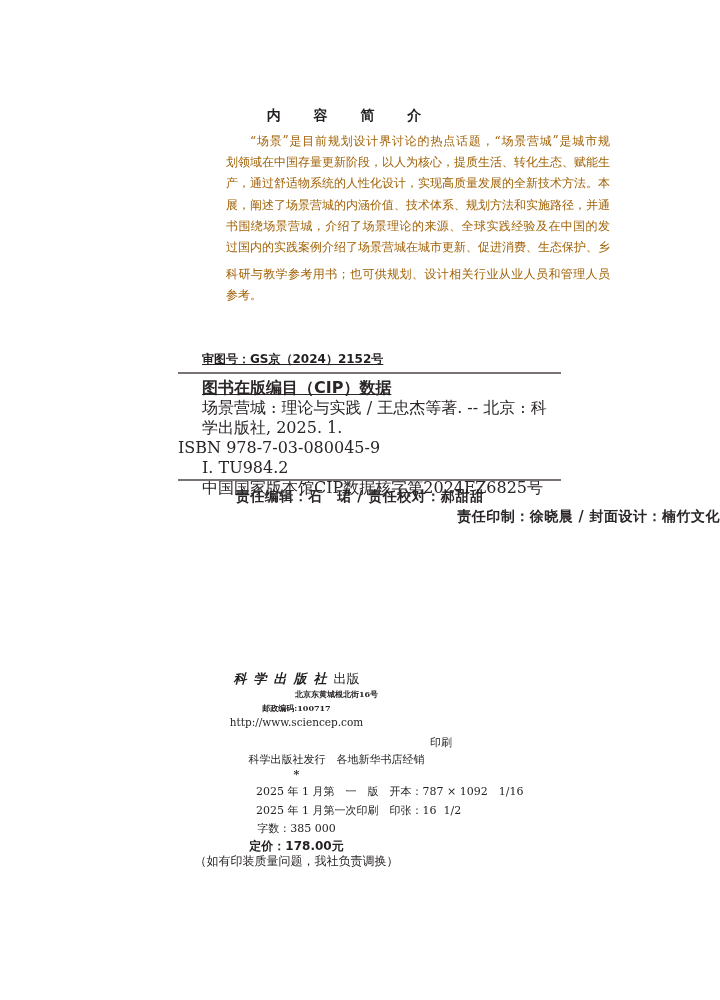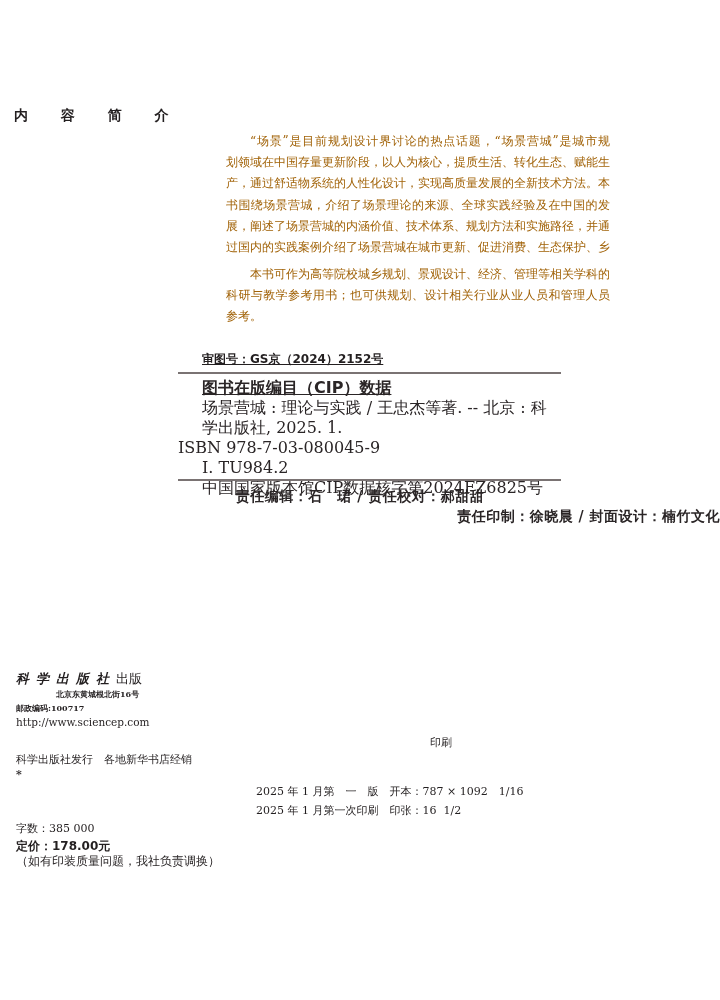--- a/index.html
+++ b/index.html
@@ -1,54 +1,53 @@
 <!DOCTYPE html>
 <html><head>
 <meta charset="utf-8">
 <style>
   html, body { margin:0; padding:0; background:#ffffff; }
   body { width:720px; height:1000px; position:relative; overflow:hidden; color:#231f20;
          font-family: "DejaVu Serif", "Liberation Serif", serif; }
   .abs { position:absolute; }
-  .title { left:0; width:688px; top:107px; text-align:left; font-size:14px; letter-spacing:14px;
+  .title { left:0; width:688px; top:107px; text-align:center; font-size:14px; letter-spacing:14px;
            font-family:"DejaVu Sans","Liberation Sans",sans-serif; font-weight:bold; color:#231f20; padding-left:14px; box-sizing:border-box; }
   .para { left:178px; width:384px; font-size:12px; line-height:21.2px; text-align:justify; text-justify:inter-character; color:#a16207;margin-left:48px; }
   .para .line { display:block; white-space:nowrap; text-align-last:justify; }
   .para .line.last { text-align-last:left; }
   .para .indent { padding-left:24px; }
   .sans-b { font-family:"DejaVu Sans","Liberation Sans",sans-serif; font-weight:bold;text-decoration:underline; }
   .review { left:202px; top:351px; font-size:12px; }
   .rule { left:178px; width:383px; height:1.5px; background:#7a7373; }
   .cip { left:178px; width:384px; font-size:16px; line-height:20px; color:#2a2526; }
   .cip .in { padding-left:24px; }
   .credits { left:0; width:720px; text-align:center; font-size:14px; line-height:20px; color:#2a2526; font-weight:bold; letter-spacing:0.5px; }
-  .center { left:16px; width:593px; }
+  .center { left:0; width:593px; text-align:center; }
   .pub-logo { font-style:italic; font-weight:bold; font-size:13px; letter-spacing:7px; }
   .pub-suffix { font-size:13px; letter-spacing:0; }
   .small { font-size:8px; font-weight:bold; }
   .url { font-size:10.5px; }
   .txt11 { font-size:11px; }
   .price { font-family:"DejaVu Sans","Liberation Sans",sans-serif; font-weight:bold; font-size:12px; }
 </style>
 </head>
 <body>
 
 <div class="abs title">内 容 简 介</div>
 
 <div class="abs para" style="top:131px;">
   <span class="line indent">“场景”是目前规划设计界讨论的热点话题，“场景营城”是城市规</span>
   <span class="line">划领域在中国存量更新阶段，以人为核心，提质生活、转化生态、赋能生</span>
   <span class="line">产，通过舒适物系统的人性化设计，实现高质量发展的全新技术方法。本</span>
+  <span class="line">展，阐述了场景营城的内涵价值、技术体系、规划方法和实施路径，并通</span>
   <span class="line">书围绕场景营城，介绍了场景理论的来源、全球实践经验及在中国的发</span>
-  <span class="line">展，阐述了场景营城的内涵价值、技术体系、规划方法和实施路径，并通</span>
   <span class="line">过国内的实践案例介绍了场景营城在城市更新、促进消费、生态保护、乡</span>
 </div>
 
 <div class="abs para" style="top:264px;">
-  <span class="line indent">本书可作为高等院校城乡规划、景观设计、经济、管理等相关学科的</span>
   <span class="line">科研与教学参考用书；也可供规划、设计相关行业从业人员和管理人员</span>
   <span class="line last">参考。</span>
 </div>
 
 <div class="abs review sans-b">审图号：GS京（2024）2152号</div>
 
 <div class="abs rule" style="top:372px;"></div>
 
 <div class="abs cip" style="top:378px;">
   <div class="in sans-b">图书在版编目（CIP）数据</div>
@@ -63,20 +62,20 @@
 <div class="abs credits" style="top:486px;">责任编辑：石　珺 / 责任校对：郝甜甜</div>
 <div class="abs credits" style="top:506px;text-align:right;">责任印制：徐晓晨 / 封面设计：楠竹文化</div>
 
 <div class="abs center" style="top:668px;">
   <span class="pub-logo">科学出版社</span><span class="pub-suffix">出版</span>
 </div>
 <div class="abs center small" style="top:689px;padding-left:40px;">北京东黄城根北街16号</div>
 <div class="abs center small" style="top:703px;">邮政编码:100717</div>
 <div class="abs center url" style="top:716px;">http://www.sciencep.com</div>
 <div class="abs txt11" style="left:430px; top:735px;">印刷</div>
-<div class="abs center txt11" style="top:752px;">科学出版社发行　各地新华书店经销</div>
+<div class="abs center txt11" style="top:752px;margin-left:40px;">科学出版社发行　各地新华书店经销</div>
 <div class="abs center txt11" style="top:768px; font-weight:bold;">*</div>
 
 <div class="abs txt11" style="left:256px; top:784px; white-space:pre;">2025 年 1 月第　一　版　开本：787 × 1092　1/16</div>
 <div class="abs txt11" style="left:256px; top:803px; white-space:pre;">2025 年 1 月第一次印刷　印张：16  1/2</div>
 <div class="abs center txt11" style="top:821px;">字数：385 000</div>
 <div class="abs center price" style="top:838px;">定价：178.00元</div>
 <div class="abs center" style="top:853px; font-size:12px;">（如有印装质量问题，我社负责调换）</div>
 
 </body></html>

